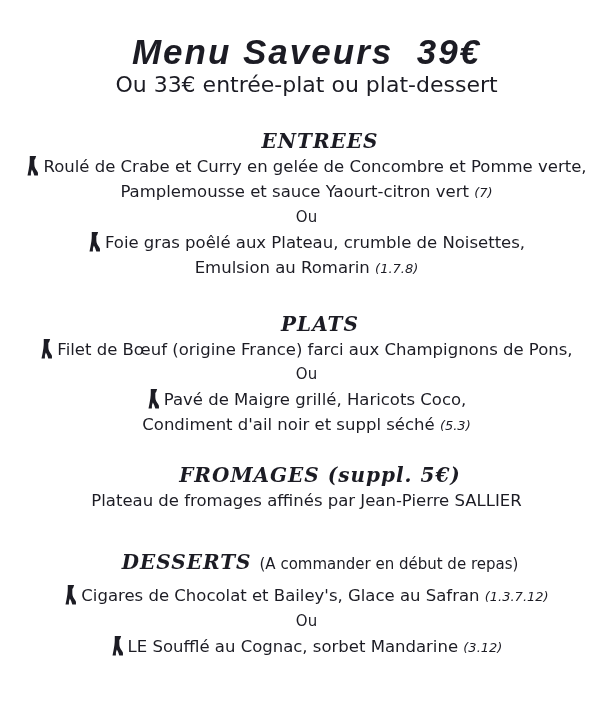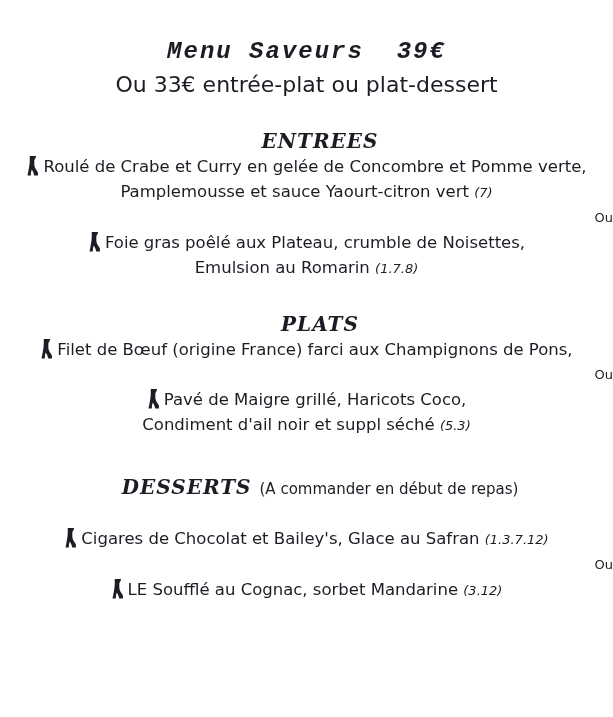--- a/index.html
+++ b/index.html
@@ -14,24 +14,24 @@
     background: #ffffff;
     color: #1c1c24;
     font-family: "DejaVu Sans", sans-serif;
     text-align: center;
     overflow: hidden;
   }
   .menu {
     padding-top: 34px;
   }
   .title {
-    font-family: Liberation Mono, monospace;
+    font-family: Liberation Sans, sans-serif;
     font-style: italic;
     font-weight: bold;
-    font-size: 24px;
+    font-size: 35px;
     letter-spacing: 2px;
     white-space: pre-wrap;
     line-height: 36px;
   }
   .subtitle {
     font-size: 22px;
     line-height: 26px;
     margin-top: 2px;
   }
   .section {
@@ -60,29 +60,28 @@
     letter-spacing: 0;
   }
   .mt-entrees  { margin-top: 30px; }
   .mt-plats    { margin-top: 30px; }
   .mt-fromages { margin-top: 24px; }
   .mt-desserts { margin-top: 36px; }
   .line {
     font-size: 16.5px;
     line-height: 25px;
   }
-  .first-dessert { margin-top: 24px; }
+  .first-dessert { margin-top: 6px; }
   .allergen {
     font-style: italic;
     font-size: 13px;
   }
   .sep {
-    font-size: 13px;
+    font-size: 15px;
     line-height: 25px;
-    text-align: right;
   }
   .boot {
     display: inline-block;
     width: 13px;
     height: 20px;
     vertical-align: -4px;
     margin-right: 4px;
   }
   .boot svg { display: block; }
 </style>
@@ -136,20 +135,29 @@
         <span class="boot"><svg width="13" height="20" viewBox="0 0 14 22" xmlns="http://www.w3.org/2000/svg">
               <path fill="#1c1c24" d="M4,0 L11,0 L10,3 L9,4.5 L9,9 C9,12 10.5,14.5 12,16.5 L13,18.5 L13,21.5 L9,21.5 L7.8,18 L6.3,14.8 L5.3,18 L5.2,21.5 L1.5,21.5 L2.6,16 C3.4,12.3 4,8 4,4.5 Z"></path>
             </svg></span><span>Pavé de Maigre grillé, Haricots Coco,</span>
       </div>
       <div class="line">
         <span>Condiment d'ail noir et suppl séché</span>
         <span class="allergen">(5.3)</span>
       </div>
     </div>
 
+    <div class="section mt-fromages">
+      <div class="section-heading">
+        <span>FROMAGES</span>
+        <span class="heading-note-script">(suppl. 5€)</span>
+      </div>
+      <div class="line">
+        <span>Plateau de fromages affinés par Jean-Pierre SALLIER</span>
+      </div>
+    </div>
 
     <div class="section mt-desserts">
       <div class="section-heading">
         <span>DESSERTS</span>
         <span class="heading-note-body">(A commander en début de repas)</span>
       </div>
 
       <div class="line first-dessert">
         <span class="boot"><svg width="13" height="20" viewBox="0 0 14 22" xmlns="http://www.w3.org/2000/svg">
               <path fill="#1c1c24" d="M4,0 L11,0 L10,3 L9,4.5 L9,9 C9,12 10.5,14.5 12,16.5 L13,18.5 L13,21.5 L9,21.5 L7.8,18 L6.3,14.8 L5.3,18 L5.2,21.5 L1.5,21.5 L2.6,16 C3.4,12.3 4,8 4,4.5 Z"></path>

